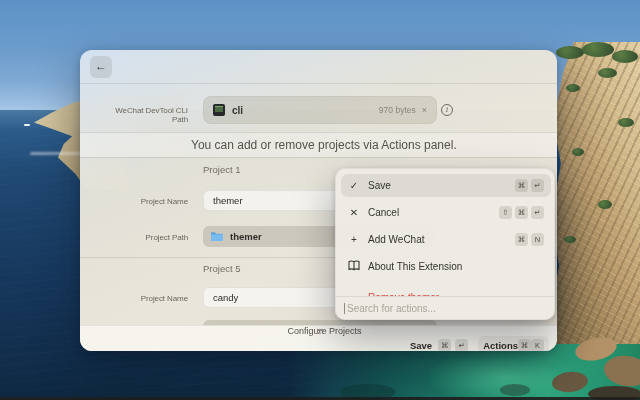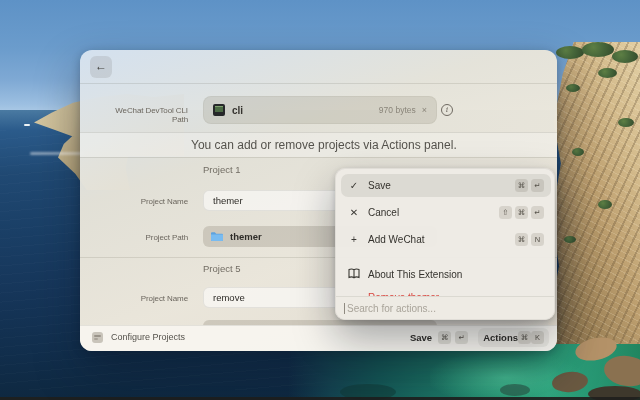--- a/index.html
+++ b/index.html
@@ -70,21 +70,21 @@
   .input { position:absolute; left:123px; width:234px; height:21px; border-radius:6px;
     background:rgba(255,255,255,0.55); border:1px solid rgba(60,55,45,0.10);
     font-size:9.5px; color:#2e2c28; display:flex; align-items:center; padding:0 9px; }
   .path-field { position:absolute; left:123px; width:234px; height:21px; border-radius:6px;
     background:rgba(120,112,95,0.24); display:flex; align-items:center; padding:0 7px; gap:6px;
     font-size:9.5px; font-weight:bold; color:#2e2c28; }
   .path-stub { position:absolute; left:123px; top:270px; width:234px; height:6px; border-radius:6px 6px 0 0; background:rgba(120,112,95,0.24); }
 
   .bottom-bar { position:absolute; left:0; top:275px; width:100%; height:26px;
     background:rgba(247,245,240,0.92); border-top:1px solid rgba(60,55,45,0.10);
-    display:flex; align-items:center; padding:0 8px 3px 12px; }
+    display:flex; align-items:center; padding:0 8px 3px 12px;flex-direction:column; }
   .ext-icon { width:11px; height:11px; border-radius:3px; background:#c9c4ba; position:relative; }
   .ext-icon::before { content:""; position:absolute; left:2px; top:3px; width:7px; height:2px; background:#9a948a; border-radius:1px; }
   .ext-icon::after { content:""; position:absolute; left:2px; top:6px; width:4px; height:2px; background:#aaa49a; border-radius:1px; }
   .bar-title { margin-left:8px; font-size:9px; color:#55524c; }
   .bar-right { margin-left:auto; display:flex; align-items:center; gap:4px; }
   .bar-save { font-size:9.5px; font-weight:bold; color:#2f2d29; margin-right:2px; }
   .key { width:13px; height:13px; border-radius:3.5px; background:rgba(110,104,90,0.18);
     font-size:7.5px; color:#57534b; text-align:center; line-height:13px; flex:0 0 auto; }
   .actions-pill { display:flex; align-items:center; gap:0; background:rgba(70,65,55,0.07);
     border-radius:6px; padding:3px 5px; margin-left:6px; cursor:pointer; }
@@ -171,21 +171,21 @@
         <path d="M1 2.2 Q1 1.2 2 1.2 H4.8 L6.2 2.8 H12 Q13 2.8 13 3.8 V9 Q13 10 12 10 H2 Q1 10 1 9 Z" fill="#5ea2de"></path>
         <path d="M1 3.6 H13 V9 Q13 10 12 10 H2 Q1 10 1 9 Z" fill="#79bbf0"></path>
       </svg>
       <span>themer</span>
     </div>
 
     <div class="hdivider" style="top:207px;"></div>
 
     <div class="section-title" style="top:213px;">Project 5</div>
     <div class="flabel" style="top:244px;">Project Name</div>
-    <div class="input" style="top:237px;">remove</div>
+    <div class="input" style="top:237px;">candy</div>
     <div class="path-stub"></div>
 
     <div class="bottom-bar">
       <div class="ext-icon"></div>
       <span class="bar-title">Configure Projects</span>
       <span class="bar-right">
         <span class="bar-save">Save</span>
         <span class="key">⌘</span>
         <span class="key">↵</span>
         <span class="actions-pill">
@@ -220,21 +220,21 @@
 
     <div class="prow" style="top:59px;">
       <span class="picon">+</span>
       <span class="plabel">Add WeChat</span>
       <span class="keys">
         <span class="key">⌘</span>
         <span class="key">N</span>
       </span>
     </div>
 
-    <div class="prow" style="top:94px;align-items:center;">
+    <div class="prow" style="top:86px;align-items:center;">
       <span class="picon">
         <svg width="12" height="11" viewBox="0 0 12 11">
           <path d="M1 1.6 C2.8 0.7 4.6 0.8 6 1.8 C7.4 0.8 9.2 0.7 11 1.6 V9.4 C9.2 8.6 7.4 8.7 6 9.7 C4.6 8.7 2.8 8.6 1 9.4 Z M6 1.8 V9.7" fill="none" stroke="#3b3934" stroke-width="1.1"></path>
         </svg>
       </span>
       <span class="plabel">About This Extension</span>
     </div>
 
     <div class="prow danger" style="top:117px;">
       <span class="picon">−</span>

